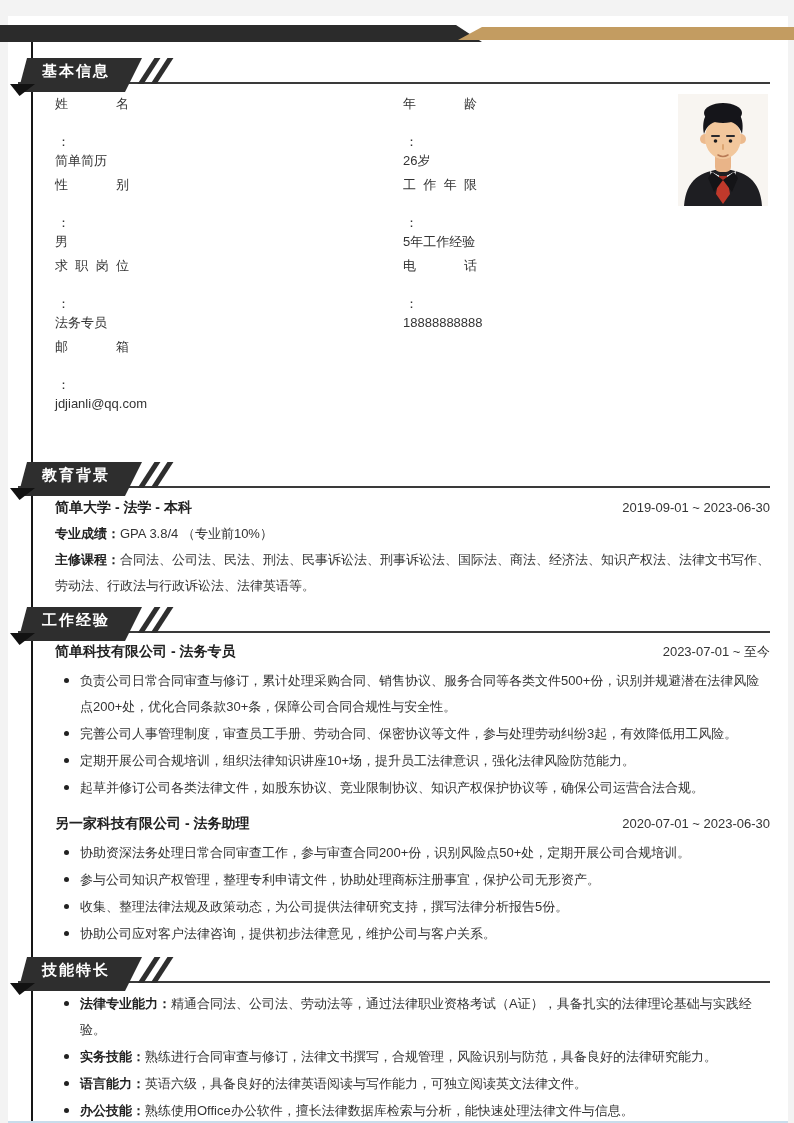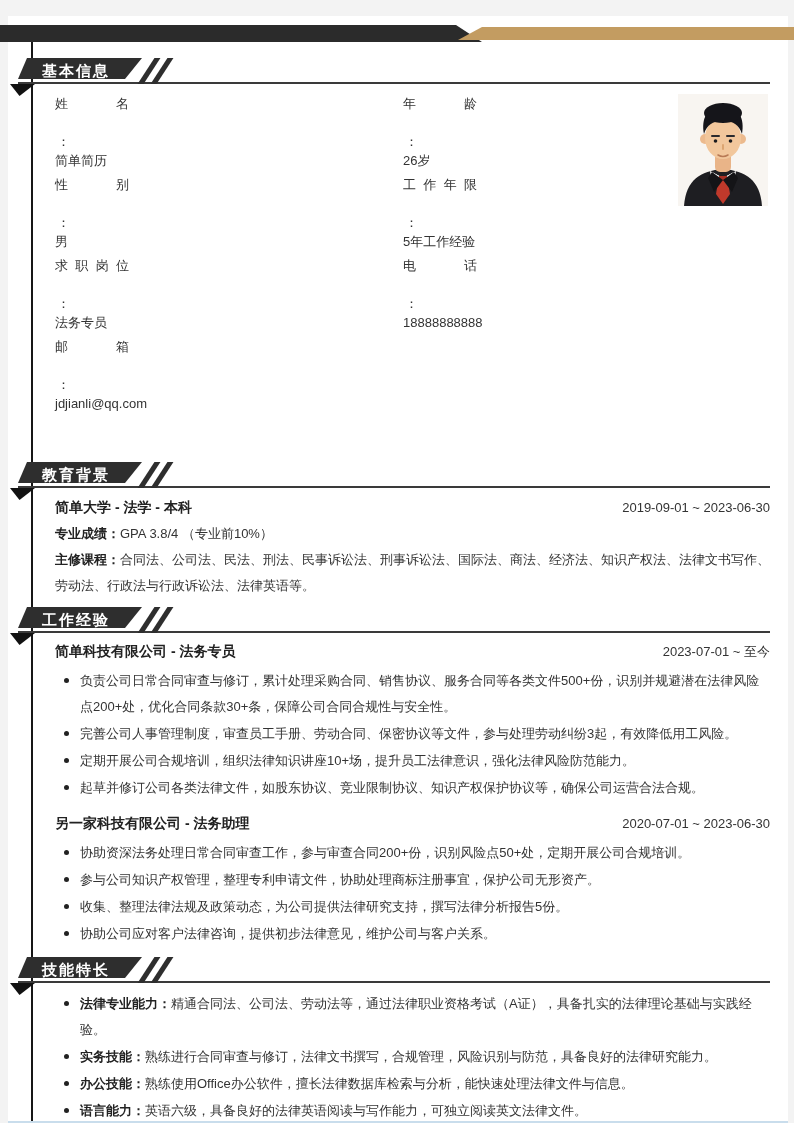--- a/index.html
+++ b/index.html
@@ -22,21 +22,21 @@
 
   
   .spine{position:absolute;left:31px;top:41px;bottom:0;width:2px;background:#161616;z-index:1;}
 
   .content{position:absolute;left:55px;top:58px;width:715px;z-index:2;}
 
   
   .section{margin:0;}
   .sec-head{position:relative;height:26px;margin-left:-37px;}
   .sec-rule{position:absolute;left:0;right:0;bottom:0;height:2px;background:#3a3a3a;}
-  .ribbon{position:absolute;left:0;top:0;height:21px;line-height:26px;background:#2e2e2e;color:#fff;
+  .ribbon{position:absolute;left:0;top:0;height:34px;line-height:26px;background:#2e2e2e;color:#fff;
     font-size:15px;font-weight:bold;letter-spacing:2px;padding:0 32px 0 24px;
     clip-path:polygon(9px 0,100% 0,calc(100% - 17px) 100%,0 100%);}
   .stripe{position:absolute;top:0;height:26px;width:6px;background:#2e2e2e;transform:skewX(-33deg);}
   .stripe.s1{left:128px;}
   .stripe.s2{left:141px;}
   .fold{position:absolute;left:-8px;top:26px;width:25px;height:12px;background:#121212;
     clip-path:polygon(0 0,100% 0,38% 100%);}
 
   
   .basic{position:relative;margin-top:10px;padding-right:112px;display:flex;}
@@ -252,22 +252,22 @@
         <span>技能特长</span>
       </div>
       <div class="stripe s1"></div>
       <div class="stripe s2"></div>
       <div class="fold"></div>
     </div>
 
     <ul class="blist" style="margin-top:8px;">
       <li><b>法律专业能力：</b><span>精通合同法、公司法、劳动法等，通过法律职业资格考试（A证），具备扎实的法律理论基础与实践经验。</span></li>
       <li><b>实务技能：</b><span>熟练进行合同审查与修订，法律文书撰写，合规管理，风险识别与防范，具备良好的法律研究能力。</span></li>
+      <li><b>语言能力：</b><span>英语六级，具备良好的法律英语阅读与写作能力，可独立阅读英文法律文件。</span></li>
       <li><b>办公技能：</b><span>熟练使用Office办公软件，擅长法律数据库检索与分析，能快速处理法律文件与信息。</span></li>
-      <li><b>语言能力：</b><span>英语六级，具备良好的法律英语阅读与写作能力，可独立阅读英文法律文件。</span></li>
     </ul>
 
     <div class="bars">
       <div class="bar-item">
         <div class="bar-row">
           <div class="bar-track">
               <div class="bar-fill" style="width: 86%;"></div>
             </div>
           <span class="bar-level">擅长</span>
         </div>

